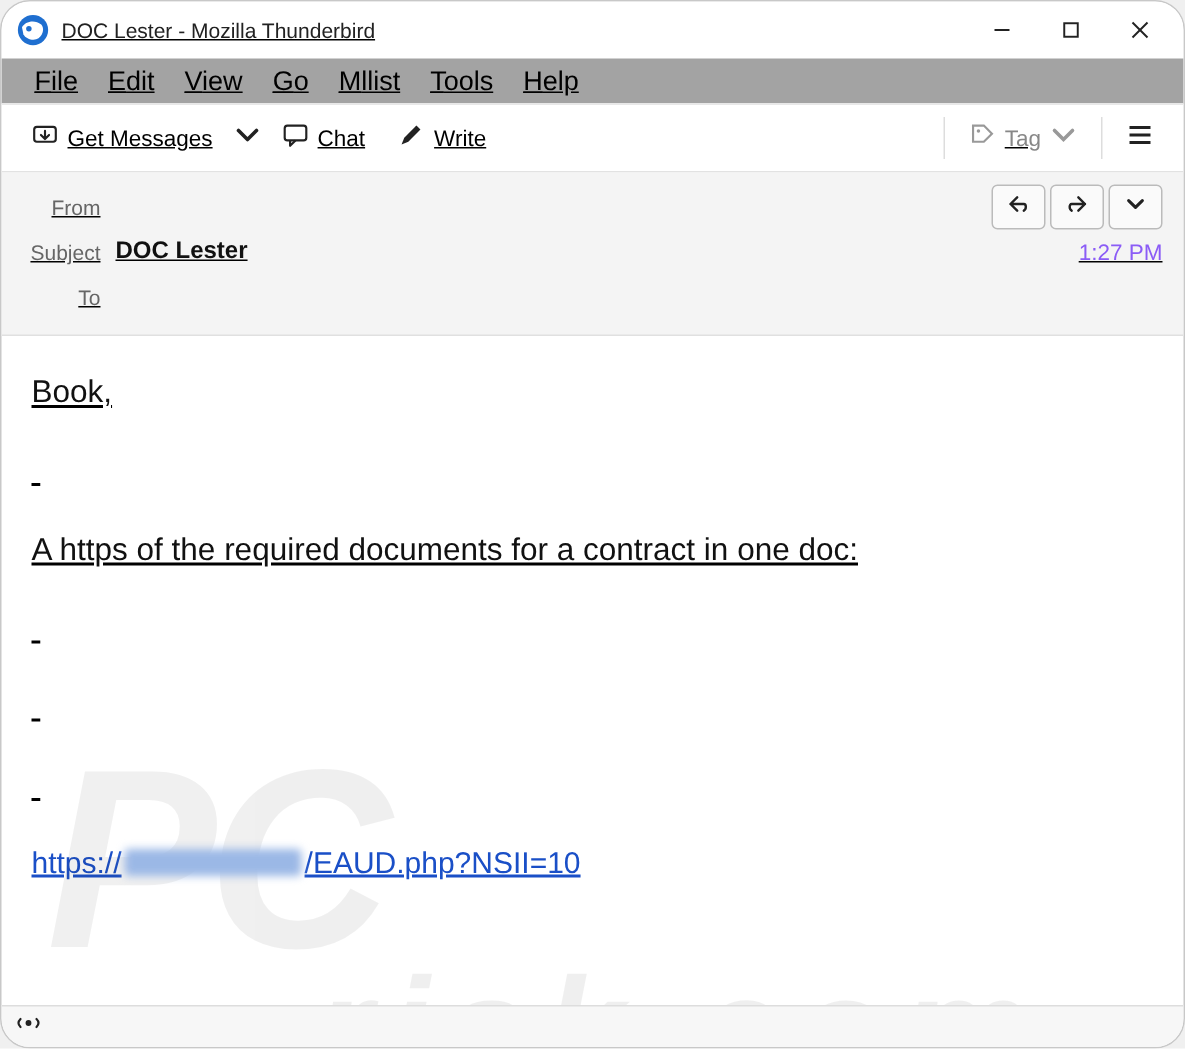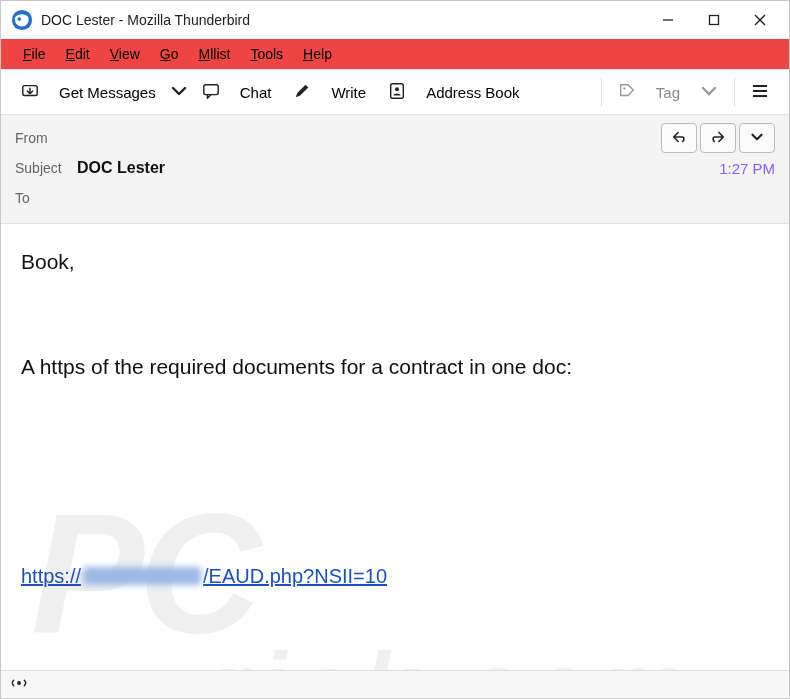--- a/index.html
+++ b/index.html
@@ -9,25 +9,26 @@
   width: 790px;
   height: 699px;
   overflow: hidden;
   position: relative;
 }
 .window {
   width: 790px;
   height: 699px;
   background: #fff;
   border: 1px solid #c8c8c8;
-  border-radius: 0;
+  border-radius: 20px;
   overflow: hidden;
   display: flex;
   flex-direction: column;
   position: relative;
+  text-decoration: underline;
 }
 .titlebar {
   height: 38px;
   display: flex;
   align-items: center;
   padding: 0 6px 0 10px;
   background: #fff;
 }
 .app-logo {
   width: 22px;
@@ -44,22 +45,22 @@
   width: 46px; height: 32px;
   display: flex; align-items: center; justify-content: center;
   cursor: pointer;
 }
 .win-btn svg { width: 14px; height: 14px; }
 .menubar {
   height: 30px;
   display: flex;
   align-items: center;
   padding: 0 12px;
-  background: #ef4444;
-  font-size: 14px;
+  background: #a3a3a3;
+  font-size: 18px;
 }
 .menu-item {
   padding: 4px 10px;
   cursor: pointer;
 }
 .menu-item .ul { text-decoration: underline; }
 .toolbar {
   height: 46px;
   display: flex;
   align-items: center;
@@ -69,21 +70,21 @@
   border-bottom: 1px solid #e2e2e2;
   gap: 2px;
 }
 .tbtn {
   display: flex; align-items: center;
   height: 34px;
   padding: 0 10px;
   border-radius: 4px;
   cursor: pointer;
   font-size: 15px;
-  gap: 20px;
+  gap: 6px;
 }
 .tbtn svg { width: 18px; height: 18px; }
 .tsep { width: 1px; height: 28px; background: #ddd; margin: 0 4px; }
 .dropdown-caret {
   width: 22px; display: flex; align-items: center; justify-content: center;
 }
 .spacer { flex: 1; }
 .tag-btn { color: #888; }
 .hamburger { width: 38px; justify-content: center; padding: 0; }
 .header-panel {
@@ -92,20 +93,21 @@
   padding: 8px 14px 10px 14px;
 }
 .header-row {
   display: flex;
   align-items: center;
   min-height: 30px;
   font-size: 15px;
 }
 .header-label {
   width: 62px;
+  text-align: right;
   color: #666;
   padding-right: 10px;
   font-size: 14px;
 }
 .header-value { flex: 1; }
 .subject-val { font-weight: 700; color: #111; font-size: 16px; }
 .time-val { color: #8b5cf6; font-size: 15px; }
 .action-group { display: flex; gap: 3px; }
 .action-btn {
   width: 36px; height: 30px;
@@ -242,30 +244,20 @@
       </span>
       <span>Chat</span>
     </div>
     <div class="tbtn">
       <span>
         <svg viewBox="0 0 20 20">
             <path d="M3 17 L5 12 L14 3 L17 6 L8 15 Z" fill="#222"></path>
           </svg>
       </span>
       <span>Write</span>
-    </div>
-    <div class="tbtn">
-      <span>
-        <svg viewBox="0 0 20 20">
-            <rect x="3" y="2" width="14" height="16" rx="2" fill="none" stroke="#222" stroke-width="1.6"></rect>
-            <circle cx="10" cy="8" r="2.2" fill="#222"></circle>
-            <path d="M6 15 C6 12 14 12 14 15" fill="#222"></path>
-          </svg>
-      </span>
-      <span>Address Book</span>
     </div>
     <div class="spacer"></div>
     <div class="tsep"></div>
     <div class="tbtn tag-btn">
       <span>
         <svg viewBox="0 0 20 20">
             <path d="M3 3 L11 3 L17 9 L11 15 L3 15 Z" fill="none" stroke="#999" stroke-width="1.6"></path>
             <circle cx="7" cy="7" r="1.3" fill="#999"></circle>
           </svg>
       </span>

